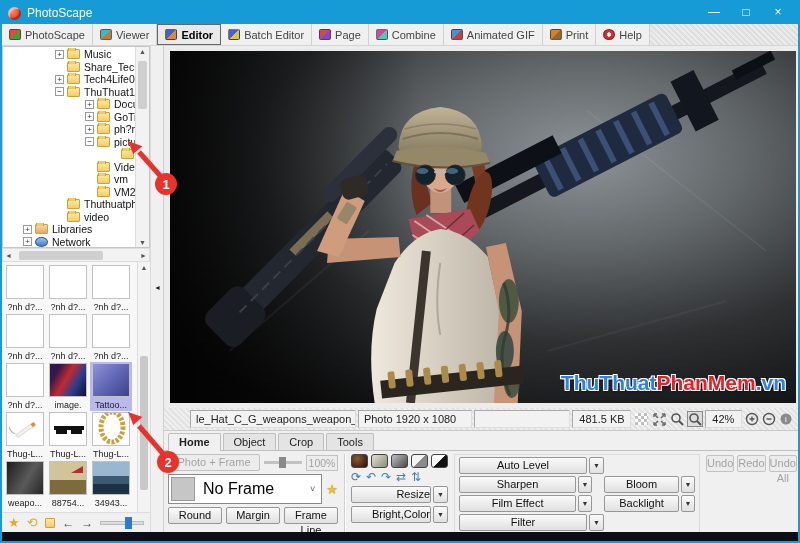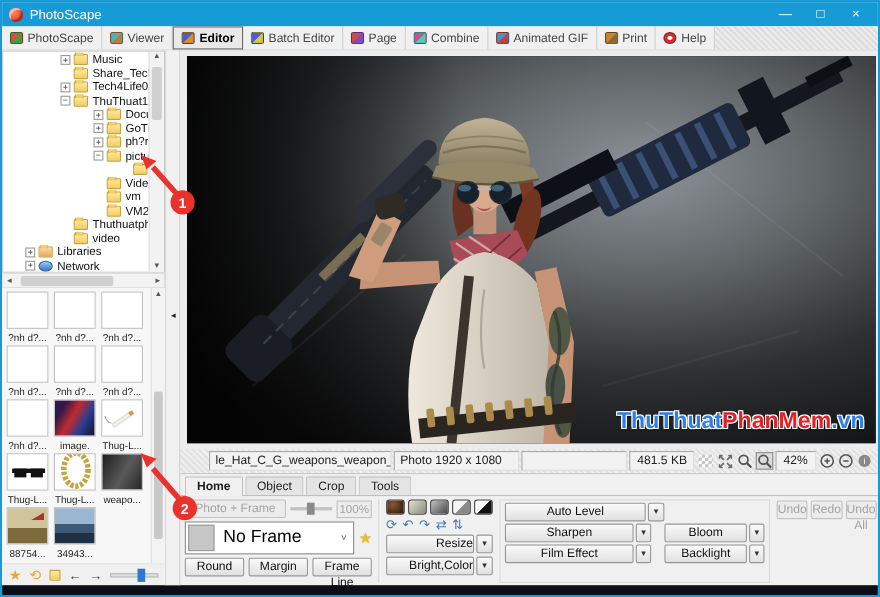--- a/index.html
+++ b/index.html
@@ -312,20 +312,24 @@
                 <span class="timg"></span>
                 <span class="tlabel">?nh d?...</span>
               </div>
         <div class="cell">
                 <span class="timg"></span>
                 <span class="tlabel">?nh d?...</span>
               </div>
         <div class="cell">
                 <span class="timg t-image"></span>
                 <span class="tlabel">image.</span>
+              </div>
+        <div class="cell sel">
+                <span class="timg t-tattoo"></span>
+                <span class="tlabel">Tattoo...</span>
               </div>
         <div class="cell">
                 <span class="timg">
                   <svg class="tsvg" viewBox="0 0 38 34">
                     <g transform="rotate(-35 19 17)">
                       <rect x="8" y="15" width="20" height="3.5" fill="#f4f0ea" stroke="#bbb" stroke-width=".5"></rect>
                       <rect x="26" y="15" width="4" height="3.5" fill="#e0903a"></rect>
                       <path d="M8 14 Q5 10 7 5" stroke="#aaa" fill="none"></path>
                     </g>
                   </svg>
@@ -603,20 +607,24 @@
             <span class="btn ddbtn">▼</span>
             <span class="btn bmid">Bloom</span>
             <span class="btn ddbtn">▼</span>
           </div>
           <div class="g3row">
             <span class="btn bwide">Film Effect</span>
             <span class="btn ddbtn">▼</span>
             <span class="btn bmid">Backlight</span>
             <span class="btn ddbtn">▼</span>
           </div>
+          <div class="g3row">
+            <span class="btn bwide">Filter</span>
+            <span class="btn ddbtn">▼</span>
+          </div>
         </div>
         <div class="actions">
           <div class="actrow">
             <span class="btn dis">Undo</span>
             <span class="btn dis">Redo</span>
           </div>
           <div class="actrow">
                   <span class="btn dis">Undo All</span>
                 </div>
           <div class="actrow">

